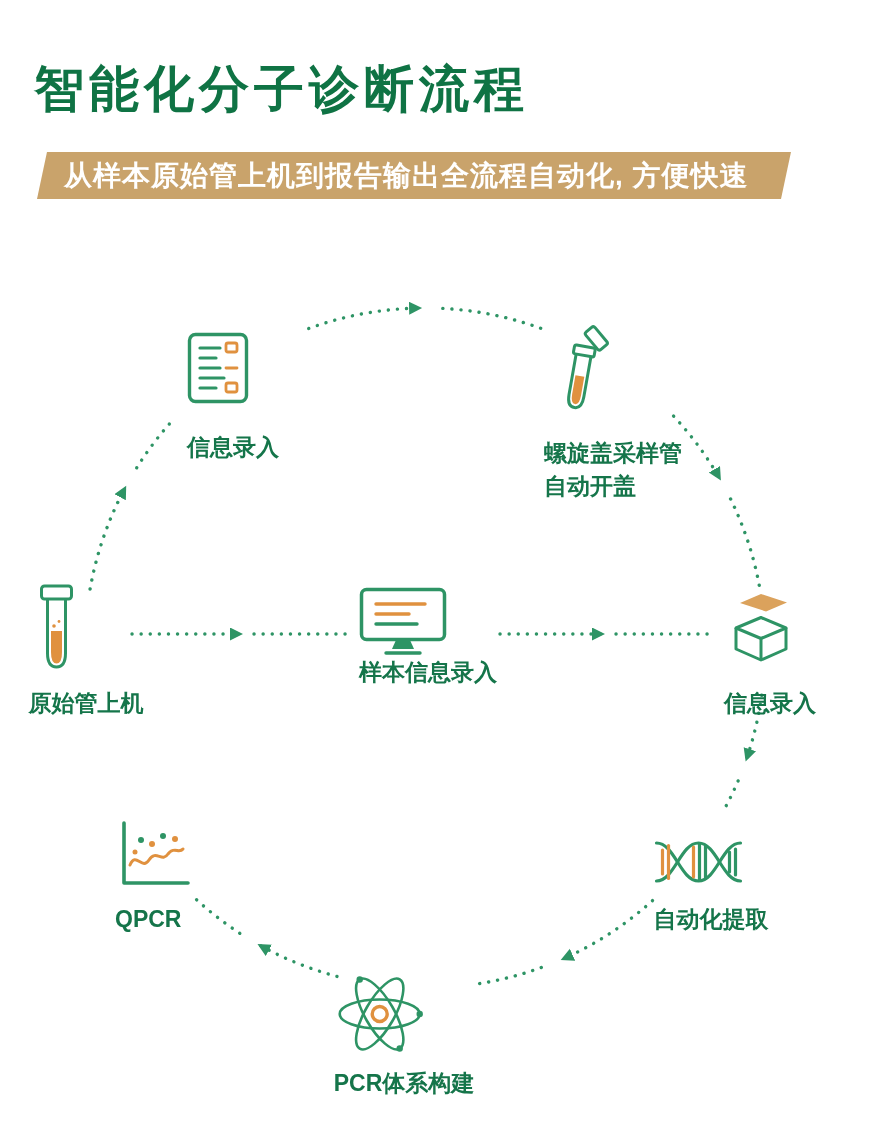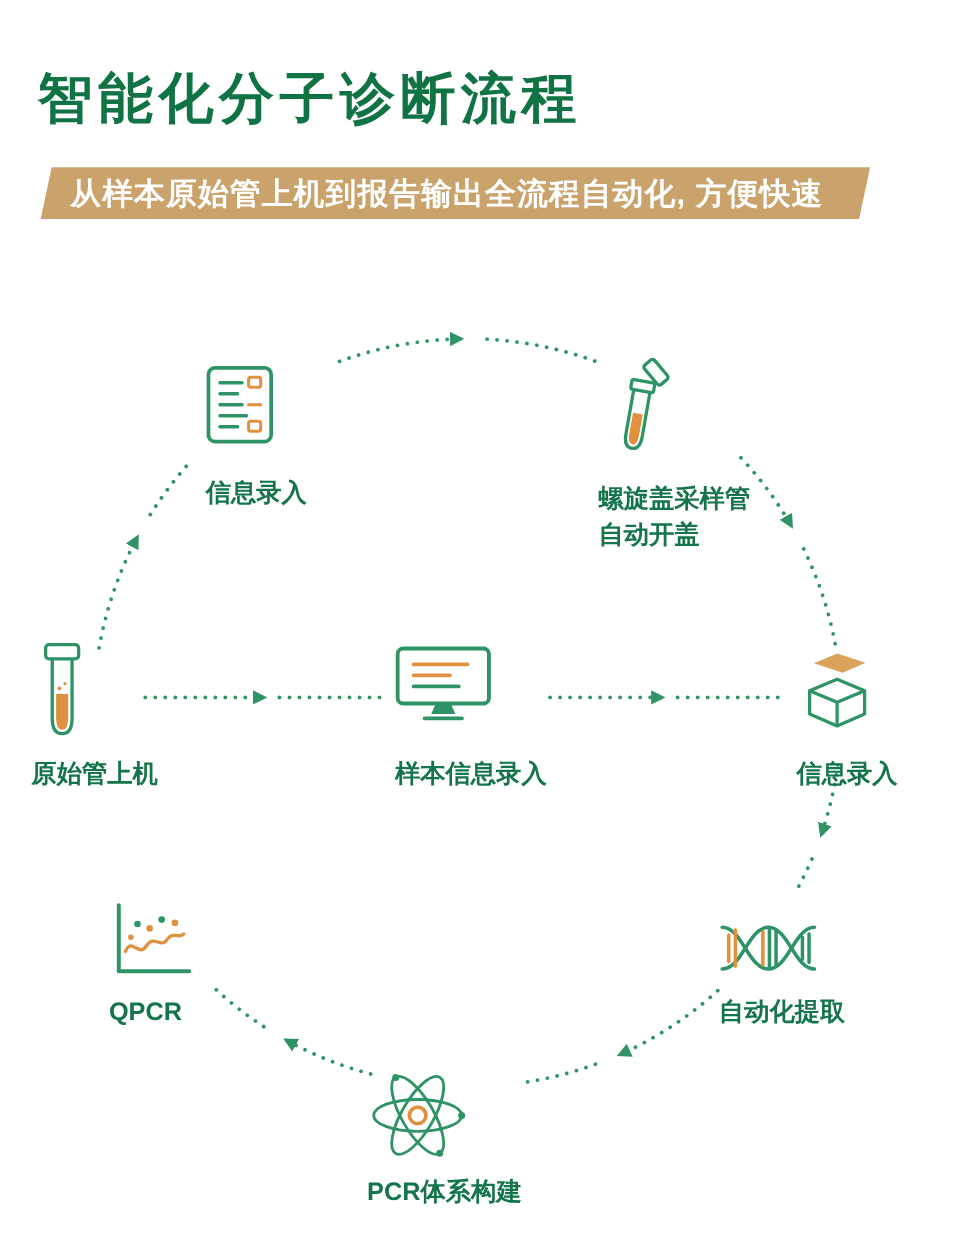--- a/index.html
+++ b/index.html
@@ -110,21 +110,21 @@
 
   <div class="node" style="left:428px;top:587px">
     <svg width="88" height="70" viewBox="0 0 88 70">
       <rect class="fn sg" x="2.5" y="2.5" width="83" height="50" rx="5" stroke-width="3.5"></rect>
       <line class="so" x1="17" y1="17" x2="66" y2="17" stroke-width="3.4" stroke-linecap="round"></line>
       <line class="so" x1="17" y1="27" x2="50" y2="27" stroke-width="3.4" stroke-linecap="round"></line>
       <line class="sg" x1="17" y1="37" x2="58" y2="37" stroke-width="3.4" stroke-linecap="round"></line>
       <path class="fg" d="M37 53 L33 62 H55 L51 53 Z"></path>
       <line class="sg" x1="27" y1="66" x2="61" y2="66" stroke-width="3.4" stroke-linecap="round"></line>
     </svg>
-    <div class="node-label" style="margin-top:31px">样本信息录入</div>
+    <div class="node-label" style="">样本信息录入</div>
   </div>
 
   <div class="node" style="left:770px;top:592px">
     <svg width="74" height="84" viewBox="0 0 74 84">
       <polygon class="flid" points="37,2 63,10.5 42,19.5 16,11"></polygon>
       <polygon class="fn sg" points="12,36 37,25.5 62,36 37,46.5" stroke-width="3" stroke-linejoin="round"></polygon>
       <path class="fn sg" d="M12 36 V57 L37 68 L62 57 V36" stroke-width="3" stroke-linejoin="round"></path>
       <path class="fn sg" d="M37 46.5 V68" stroke-width="3"></path>
     </svg>
     <div class="node-label" style="margin-top:12px">信息录入</div>
@@ -157,21 +157,21 @@
       <g class="sg" stroke-width="3.2" stroke-linecap="round">
         <line x1="46" y1="8" x2="46" y2="44"></line>
         <line x1="52" y1="10" x2="52" y2="42"></line>
         <line x1="76" y1="16" x2="76" y2="36"></line>
         <line x1="82" y1="13" x2="82" y2="39"></line>
       </g>
     </svg>
     <div class="node-label" style="margin-top:16px">自动化提取</div>
   </div>
 
-  <div class="node" style="left:137px;top:820px">
+  <div class="node" style="left:153px;top:820px">
     <svg width="76" height="72" viewBox="0 0 76 72">
       <path class="fn sg" d="M9 3 V63 H73" stroke-width="3.6" stroke-linecap="round" stroke-linejoin="round"></path>
       <path class="fn so" d="M15 45 C21 31 27 51 34 40 C41 29 47 43 53 34 C59 26 64 34 68 29" stroke-width="3" stroke-linecap="round"></path>
       <circle class="fg" cx="26" cy="20" r="3"></circle>
       <circle class="fg" cx="48" cy="16" r="3"></circle>
       <circle class="fo" cx="37" cy="24" r="3"></circle>
       <circle class="fo" cx="60" cy="19" r="3"></circle>
       <circle class="fo" cx="20" cy="32" r="2.5"></circle>
     </svg>
     <div class="node-label" style="margin-top:12px">QPCR</div>

